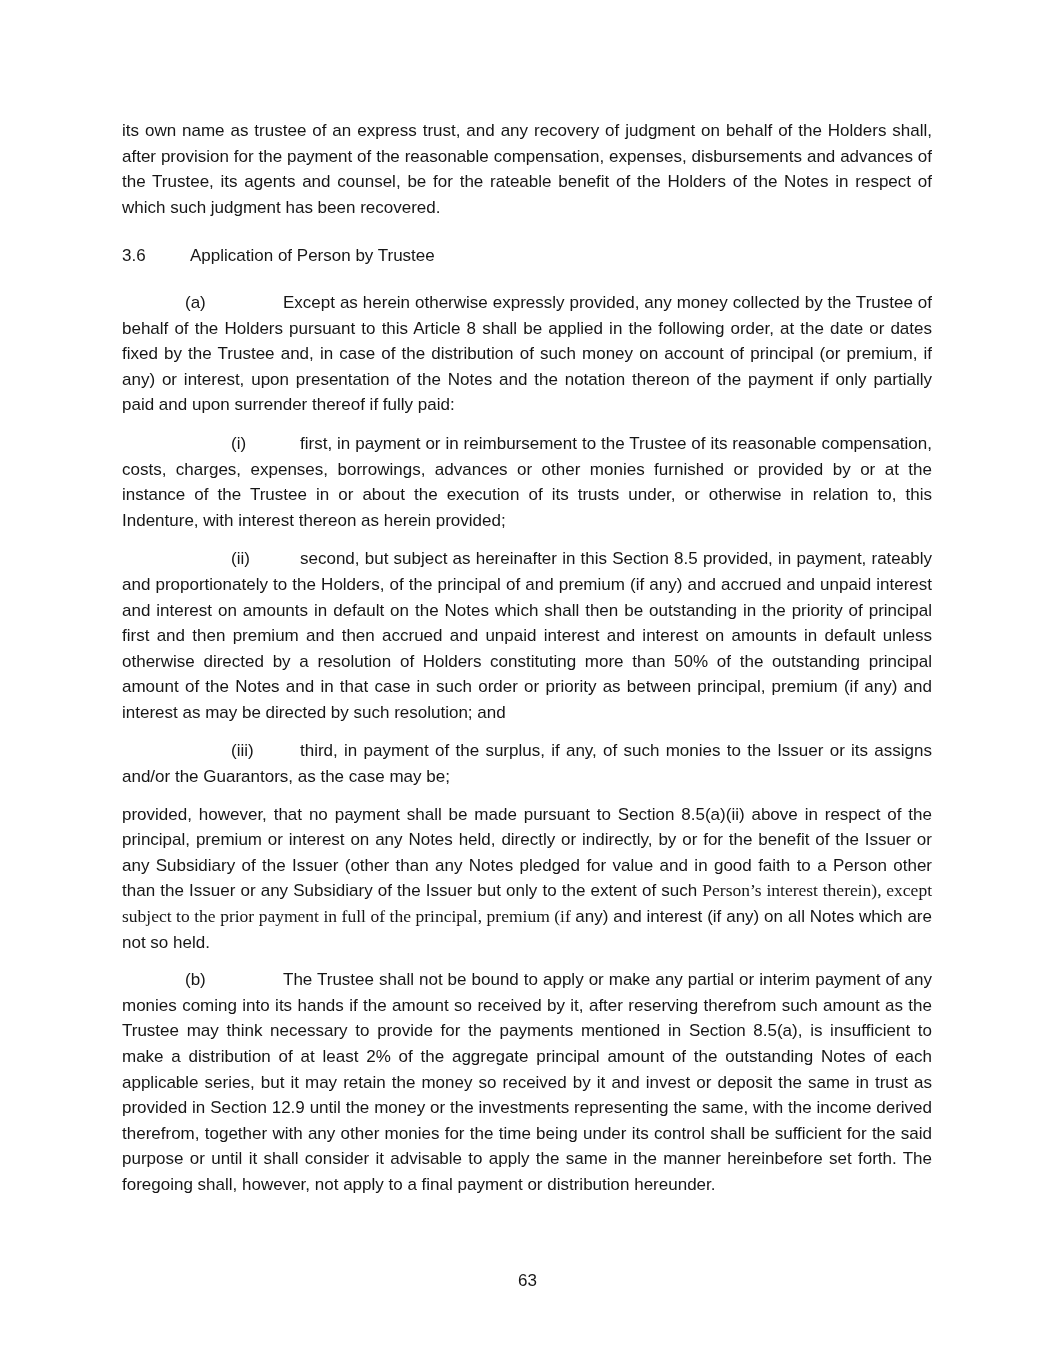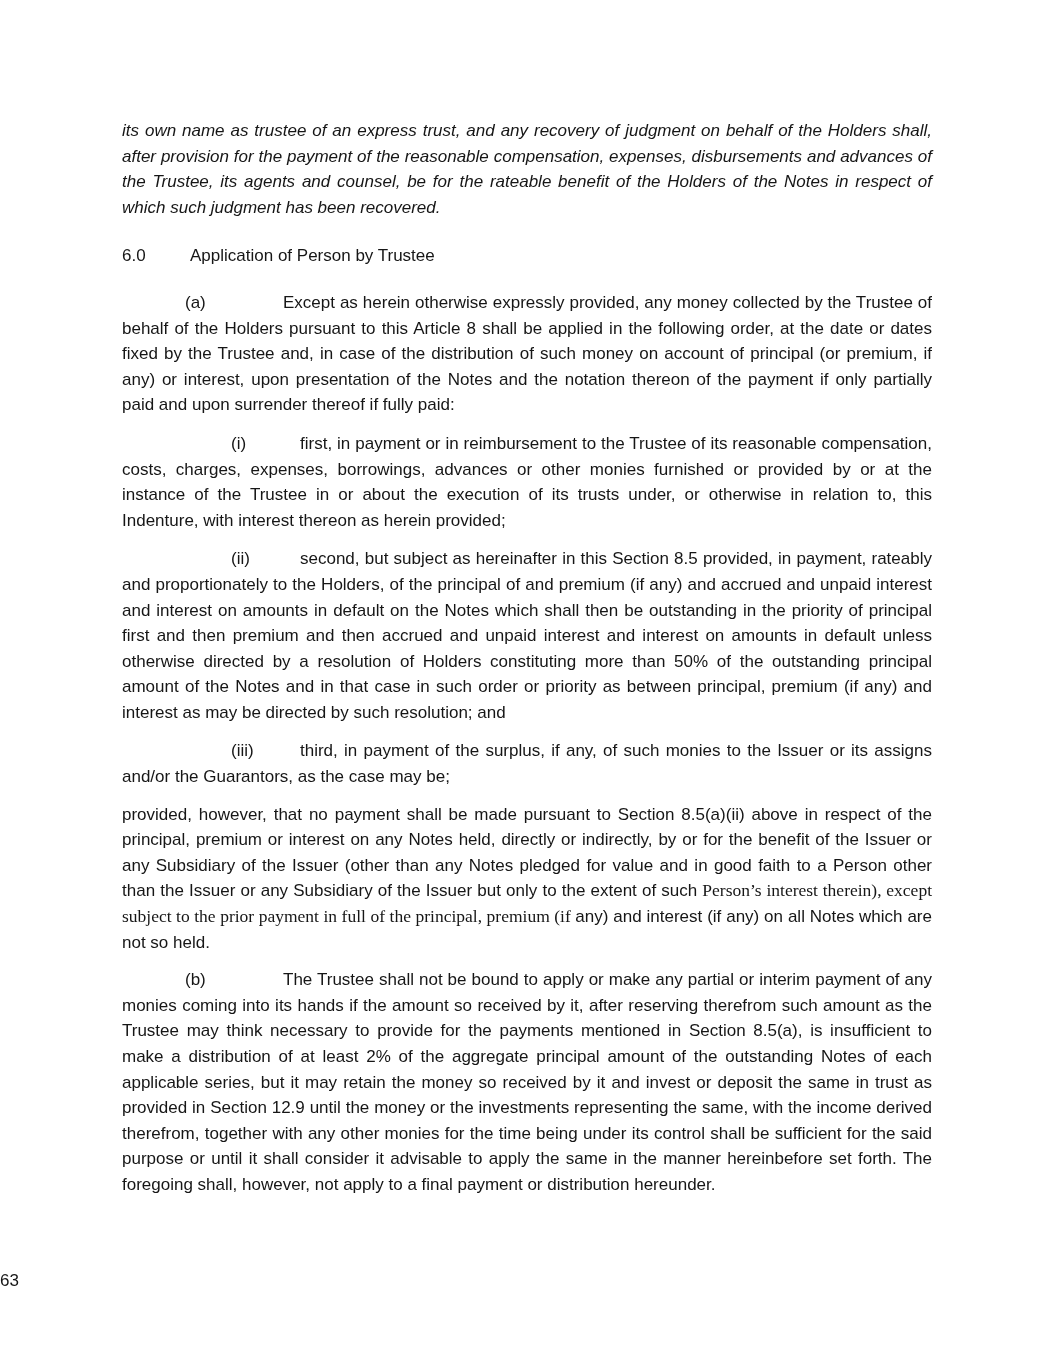--- a/index.html
+++ b/index.html
@@ -18,21 +18,21 @@
     left: 122px;
     top: 118px;
     width: 810px;
     font-size: 17px;
     line-height: 25.6px;
     text-align: justify;
     -moz-text-align-last: left;
     text-align-last: left;
   }
   .content p { margin: 0; }
-  .para-intro   { margin-bottom: 23px !important; font-style: italic; }
+  .para-intro   { margin-bottom: 23px !important; }
   .heading      { margin-bottom: 21px !important; text-align: left; }
   .para-a       { margin-bottom: 13px !important; text-indent: 63px; }
   .para-sub     { margin-bottom: 13px !important; text-indent: 109px; }
   .para-sub-last{ margin-bottom: 12px !important; }
   .para-proviso { margin-bottom: 12px !important; }
   .para-b       { margin-bottom: 13px !important; text-indent: 63px; }
   .lbl-main {
     display: inline-block;
     width: 98px;
     text-indent: 0;
@@ -53,34 +53,35 @@
   }
   .serif-run {
     font-family: "Liberation Serif", serif;
     font-size: 17.5px;
   }
   .page-number {
     position: absolute;
     left: 0;
     top: 1268px;
     width: 1055px;
+    text-align: center;
     font-size: 17px;
     line-height: 25.6px;
   }
 </style>
 </head>
 <body>
 
 <div class="page">
   <div class="content">
 
     <p class="para-intro">its own name as trustee of an express trust, and any recovery of judgment on behalf of the Holders shall, after provision for the payment of the reasonable compensation, expenses, disbursements and advances of the Trustee, its agents and counsel, be for the rateable benefit of the Holders of the Notes in respect of which such judgment has been recovered.</p>
 
     <p class="heading">
-      <span class="sec-num">6.0</span><span>Application of Person by Trustee</span>
+      <span class="sec-num">3.6</span><span>Application of Person by Trustee</span>
     </p>
 
     <p class="para-a">
       <span class="lbl-main">(a)</span><span>Except as herein otherwise expressly provided, any money collected by the Trustee of behalf of the Holders pursuant to this Article 8 shall be applied in the following order, at the date or dates fixed by the Trustee and, in case of the distribution of such money on account of principal (or premium, if any) or interest, upon presentation of the Notes and the notation thereon of the payment if only partially paid and upon surrender thereof if fully paid:</span>
     </p>
 
     <p class="para-sub">
       <span class="lbl-sub">(i)</span><span>first, in payment or in reimbursement to the Trustee of its reasonable compensation, costs, charges, expenses, borrowings, advances or other monies furnished or provided by or at the instance of the Trustee in or about the execution of its trusts under, or otherwise in relation to, this Indenture, with interest thereon as herein provided;</span>
     </p>
 

